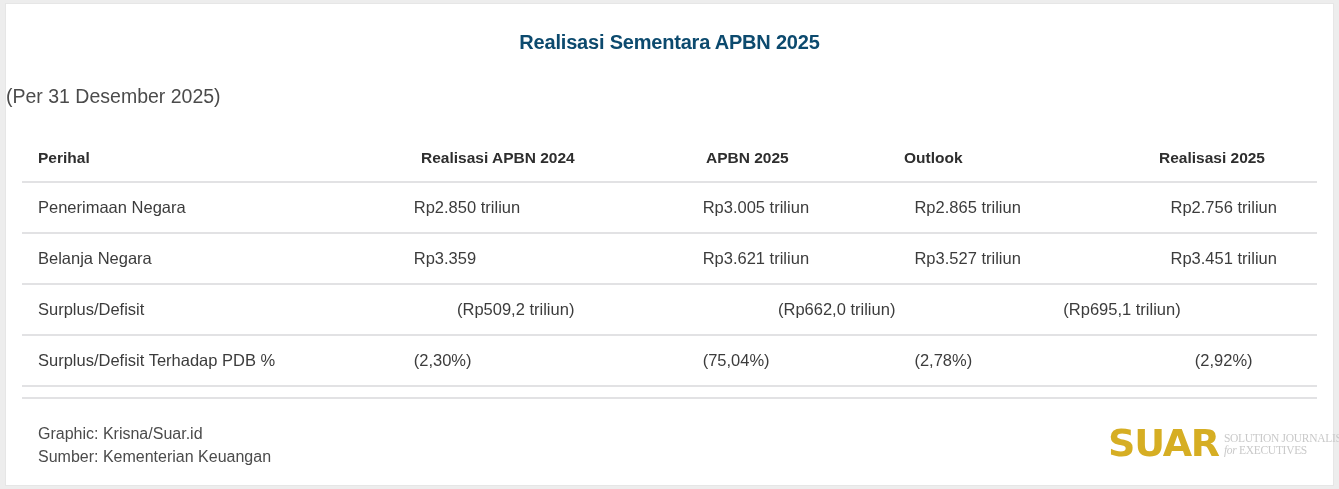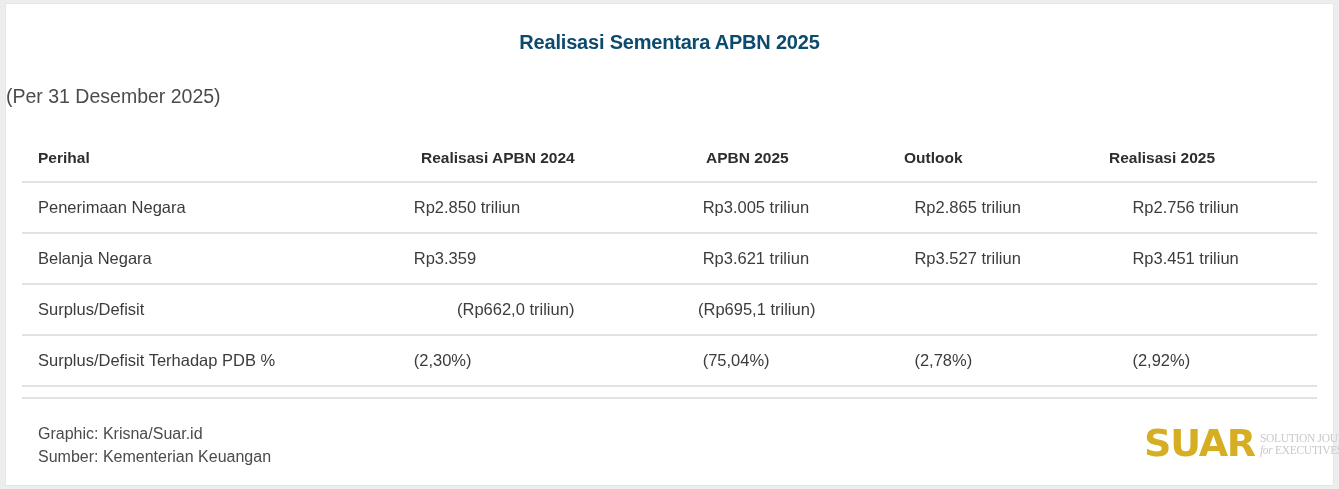--- a/index.html
+++ b/index.html
@@ -83,21 +83,21 @@
   .data-row .cell {
     font-size: 16.5px;
     font-weight: normal;
     color: #3C3C3C;
   }
   
   .c0 { width: 399px; padding-left: 16px; }
   .c1 { width: 285px; }
   .c2 { width: 198px; }
   .c3 { width: 205px; }
-  .c4 { width: 208px; }
+  .c4 { width: 208px; text-align: center; }
 
   
   .footer {
     position: absolute;
     left: 16px;
     top: 393px;
     width: 1295px;
     height: 2px;
     background: #E2E2E4;
   }
@@ -119,21 +119,20 @@
     display: flex;
     align-items: center;
     height: 44px;
   }
   .logo-mark {
     font-size: 38px;
     font-weight: bold;
     letter-spacing: -1.2px;
     line-height: 1;
     font-family: "DejaVu Sans", sans-serif;
-    margin-left: 36px;
   }
   .logo-tagline {
     margin-left: 5px;
     margin-top: 1px;
     font-family: "Liberation Serif", serif;
     line-height: 12px;
     color: #C9C9C9;
   }
   .logo-tagline .l1 {
     font-size: 11.5px;
@@ -178,20 +177,21 @@
     <div class="row data-row">
       <div class="cell c0">Belanja Negara</div>
       <div class="cell c1">Rp3.359</div>
       <div class="cell c2">Rp3.621 triliun</div>
       <div class="cell c3">Rp3.527 triliun</div>
       <div class="cell c4">Rp3.451 triliun</div>
     </div>
 
     <div class="row data-row">
       <div class="cell c0">Surplus/Defisit</div>
+      <div class="cell c1">(Rp509,2 triliun)</div>
       <div class="cell c3">(Rp662,0 triliun)</div>
       <div class="cell c4">(Rp695,1 triliun)</div>
     </div>
 
     <div class="row data-row">
       <div class="cell c0">Surplus/Defisit Terhadap PDB %</div>
       <div class="cell c1">(2,30%)</div>
       <div class="cell c2">(75,04%)</div>
       <div class="cell c3">(2,78%)</div>
       <div class="cell c4">(2,92%)</div>

